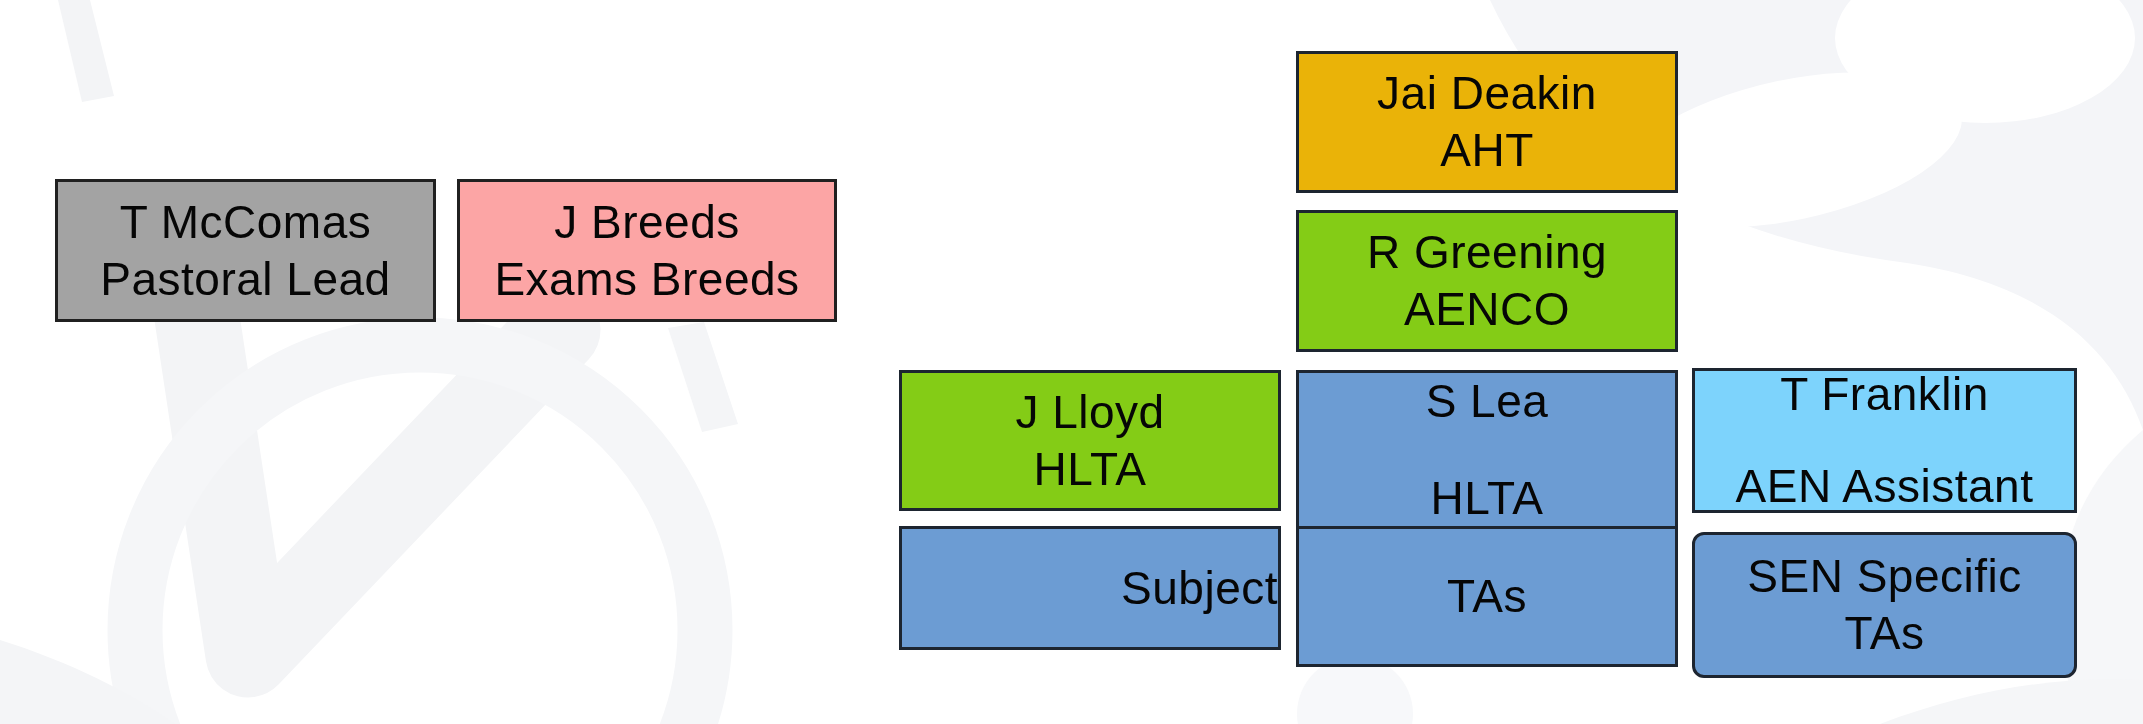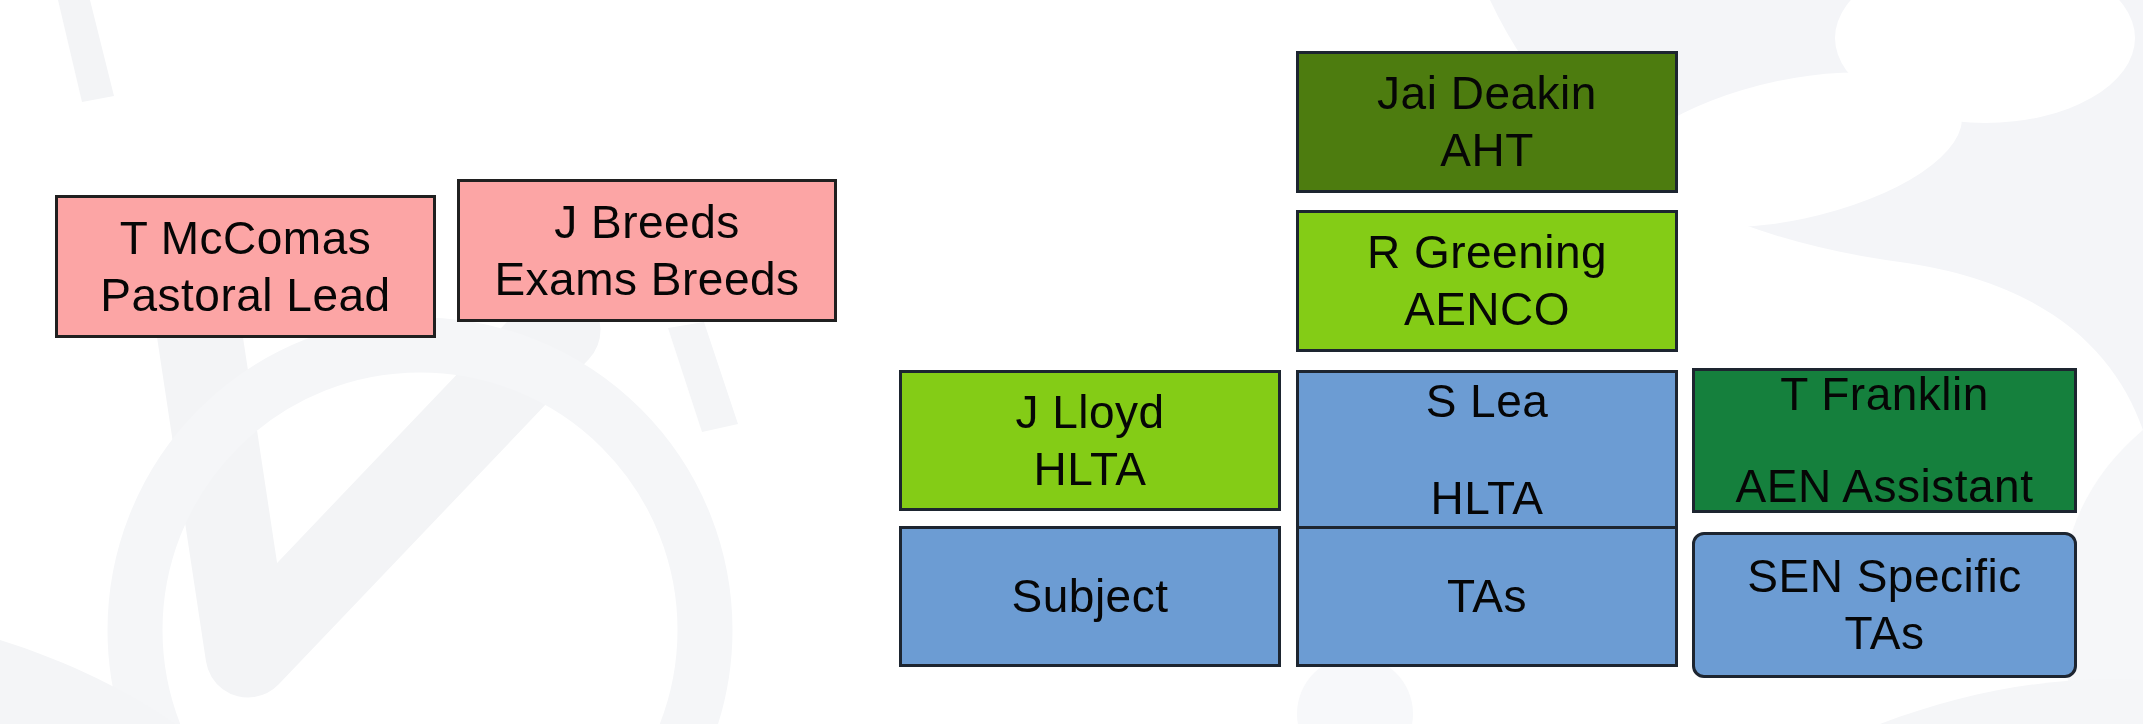--- a/index.html
+++ b/index.html
@@ -46,21 +46,21 @@
   .blue   { background: #6c9cd3; border-color: #1d2530; }
 
   
   .b0 { left: 55px;   top: 179px; width: 381px; height: 143px; }
   .b1 { left: 457px;  top: 179px; width: 380px; height: 143px; }
   .b2 { left: 1296px; top: 51px;  width: 382px; height: 142px; }
   .b3 { left: 1296px; top: 210px; width: 382px; height: 142px; }
   .b4 { left: 899px;  top: 370px; width: 382px; height: 141px; }
   .b5 { left: 1296px; top: 370px; width: 382px; height: 160px; gap: 40px; }
   .b6 { left: 1692px; top: 368px; width: 385px; height: 145px; }
-  .b7 { left: 899px;  top: 526px; width: 382px; height: 141px; }
+  .b7 { left: 899px;  top: 526px; width: 382px; height: 124px; align-items: flex-end; }
   .b8 { left: 1296px; top: 526px; width: 382px; height: 141px; }
   .b9 { left: 1692px; top: 532px; width: 385px; height: 146px; }
 </style>
 </head>
 <body>
 
 <div class="canvas">
 
   <svg class="watermark" viewBox="0 0 2143 724" xmlns="http://www.w3.org/2000/svg" aria-hidden="true">
 
@@ -79,51 +79,51 @@
 
     <circle cx="420" cy="630" r="285" fill="none" stroke="#f5f6f8" stroke-width="55"></circle>
 
     <path d="M0,640 C70,662 130,692 175,724 L0,724 Z" fill="#f4f5f7"></path>
 
     <circle cx="1355" cy="714" r="58" fill="#f7f8fa"></circle>
 
     <path d="M1880,724 C1970,690 2060,675 2143,680 L2143,724 Z" fill="#f5f6f8"></path>
   </svg>
 
-  <div class="node green b0" style="background-color: #fca5a5; margin-top: 16px;">
+  <div class="node green b0" style="background-color: #a3a3a3;">
     <span class="line">T McComas</span>
     <span class="line">Pastoral Lead</span>
   </div>
 
   <div class="node yellow b1" style="background-color: #fca5a5;">
     <span class="line">J Breeds</span>
     <span class="line">Exams Breeds</span>
   </div>
 
-  <div class="node blue b2" style="background-color: #4d7c0f;">
+  <div class="node blue b2" style="background-color: #eab308;">
     <span class="line">Jai Deakin</span>
     <span class="line">AHT</span>
   </div>
 
   <div class="node blue b3" style="background-color: #84cc16;">
     <span class="line">R Greening</span>
     <span class="line">AENCO</span>
   </div>
 
   <div class="node blue b4" style="background-color: #84cc16; text-align: center;">
     <span class="line">J Lloyd</span>
     <span class="line">HLTA</span>
   </div>
 
   <div class="node blue b5" style="background-color: rgb(108, 156, 211);">
     <span class="line">S Lea</span>
     <span class="line">HLTA</span>
   </div>
 
-  <div class="node blue b6" style="background-color: #15803d; gap: 35px;">
+  <div class="node blue b6" style="background-color: #7dd3fc; gap: 35px;">
     <span class="line">T Franklin</span>
     <span class="line">AEN Assistant</span>
   </div>
 
   <div class="node blue b7" style="background-color: rgb(108, 156, 211);">
     <span class="line">Subject</span>
   </div>
 
   <div class="node blue b8" style="background-color: rgb(108, 156, 211);">
     <span class="line">TAs</span>

